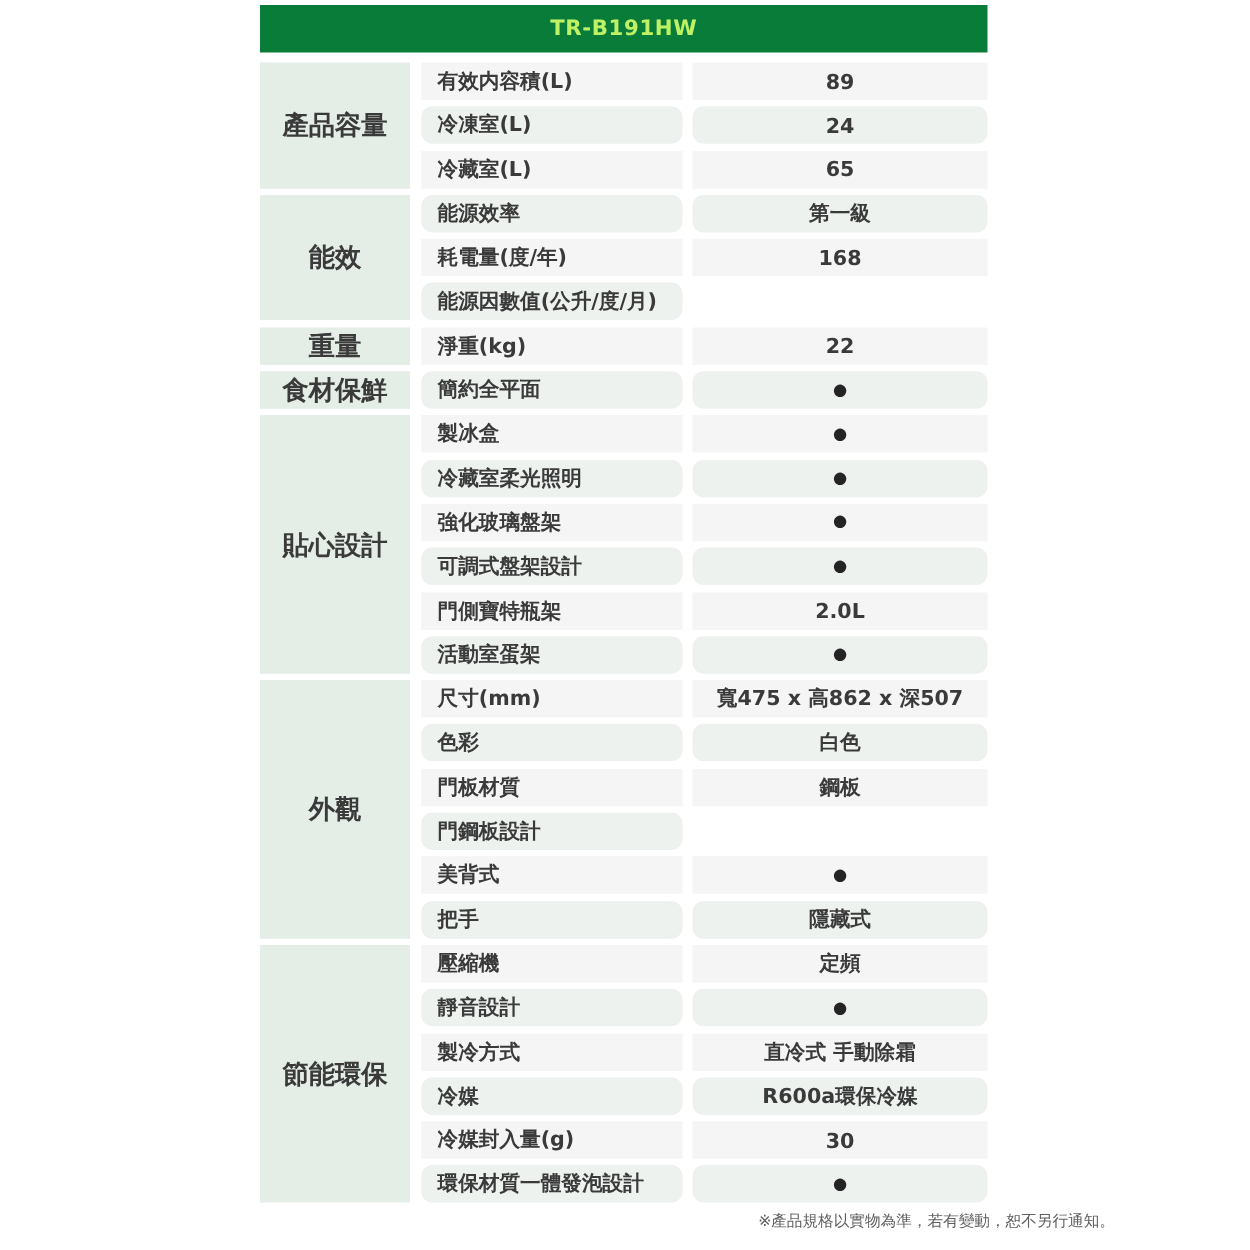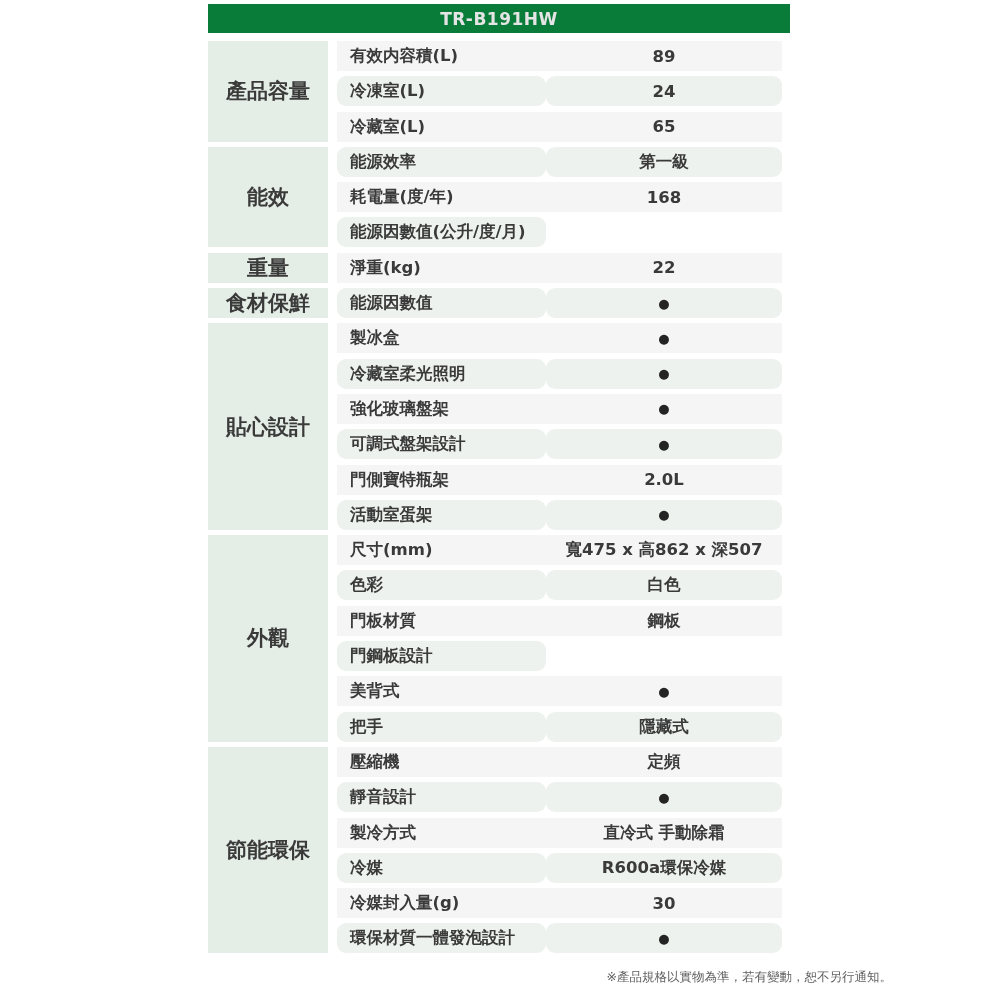--- a/index.html
+++ b/index.html
@@ -19,23 +19,23 @@
     position:relative;
     overflow:hidden;
   }
   .table-wrap{
     position:absolute;
     left:208px;
     top:4px;
     width:582px;
   }
   .header-bar{
-    height:29px;
+    height:38px;
     background:var(--green);
-    color:#e5e5e5;
+    color:#bef264;
     display:flex;
     align-items:center;
     justify-content:center;
     font-size:17px;
     font-weight:bold;
     letter-spacing:0.5px;
     margin-bottom:8px;
   }
   .sections{
     display:flex;
@@ -58,21 +58,21 @@
     color:var(--text);
   }
   .rows{
     flex:1;
     display:flex;
     flex-direction:column;
     gap:5.3px;
   }
   .row{
     display:flex;
-    gap:0;
+    gap:8px;
     height:30px;
   }
   .spec-cell{
     width:209px;
     flex:0 0 209px;
     display:flex;
     align-items:center;
     padding-left:13px;
     font-size:16.5px;
     font-weight:bold;
@@ -151,21 +151,21 @@
           <div class="row gray">
             <div class="spec-cell">淨重(kg)</div>
             <div class="value-cell">22</div>
           </div>
         </div>
       </div>
       <div class="section">
         <div class="category-cell">食材保鮮</div>
         <div class="rows">
           <div class="row green">
-            <div class="spec-cell">能源因數值</div>
+            <div class="spec-cell">簡約全平面</div>
             <div class="value-cell bullet">●</div>
           </div>
         </div>
       </div>
       <div class="section">
         <div class="category-cell">貼心設計</div>
         <div class="rows">
           <div class="row gray">
             <div class="spec-cell">製冰盒</div>
             <div class="value-cell bullet">●</div>

